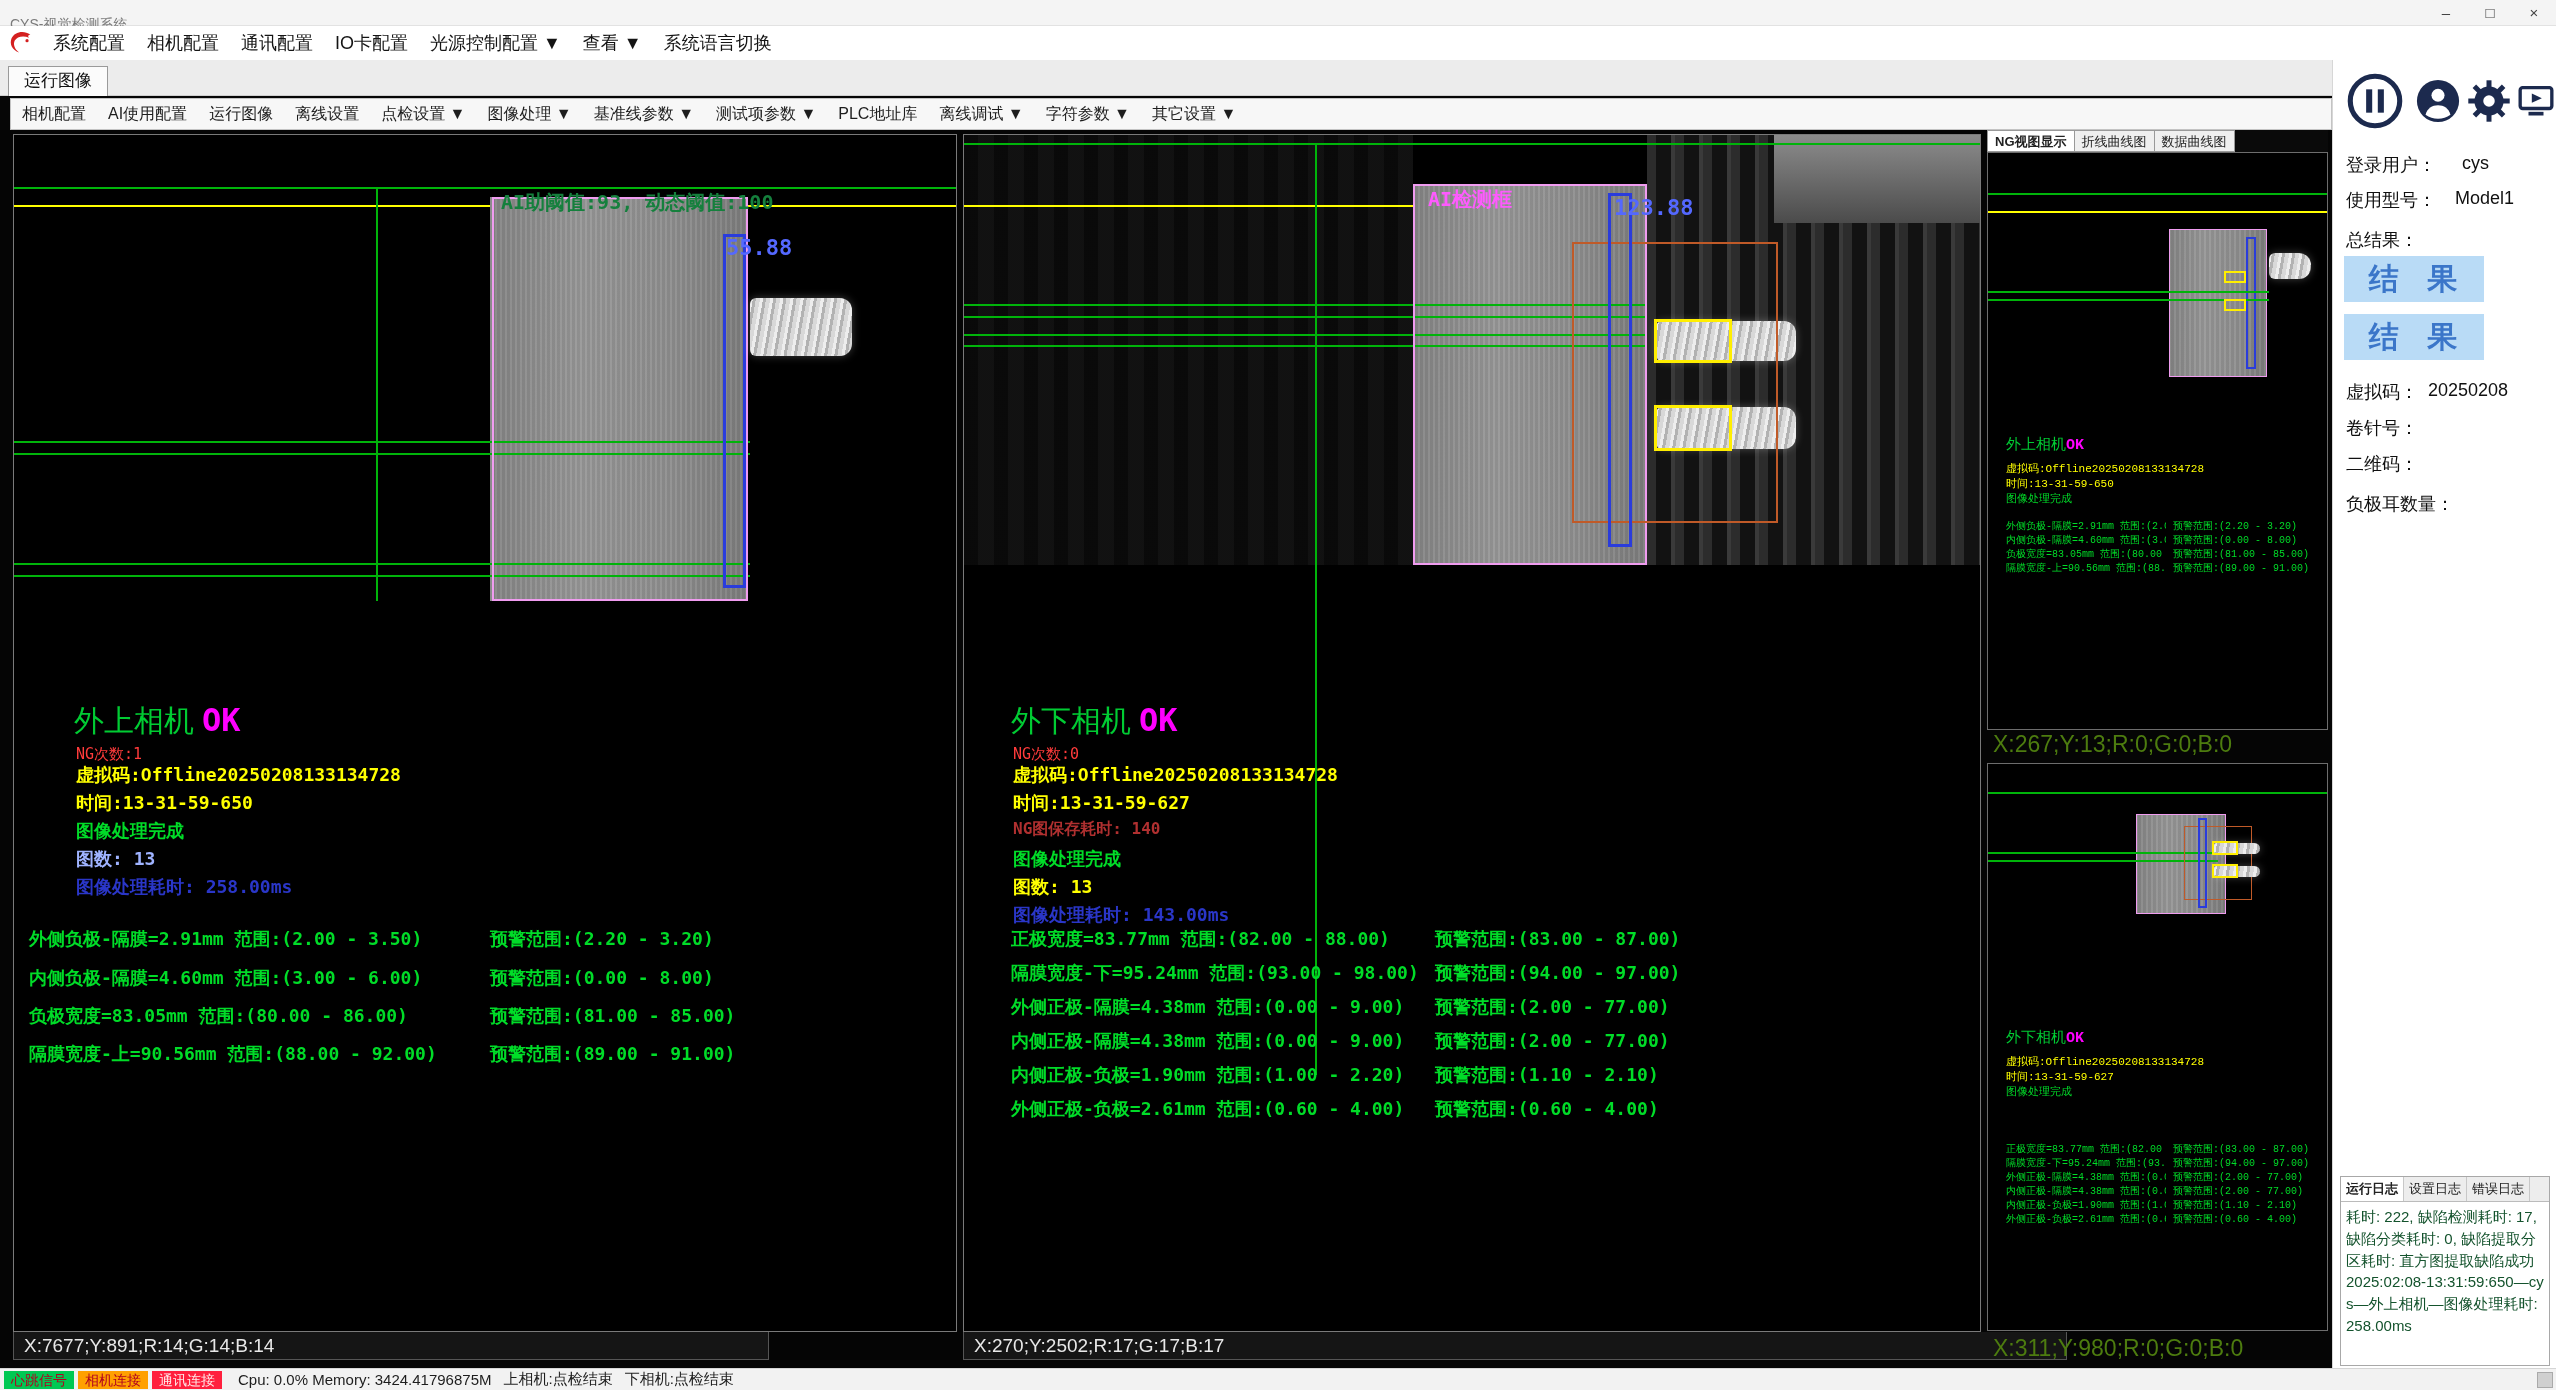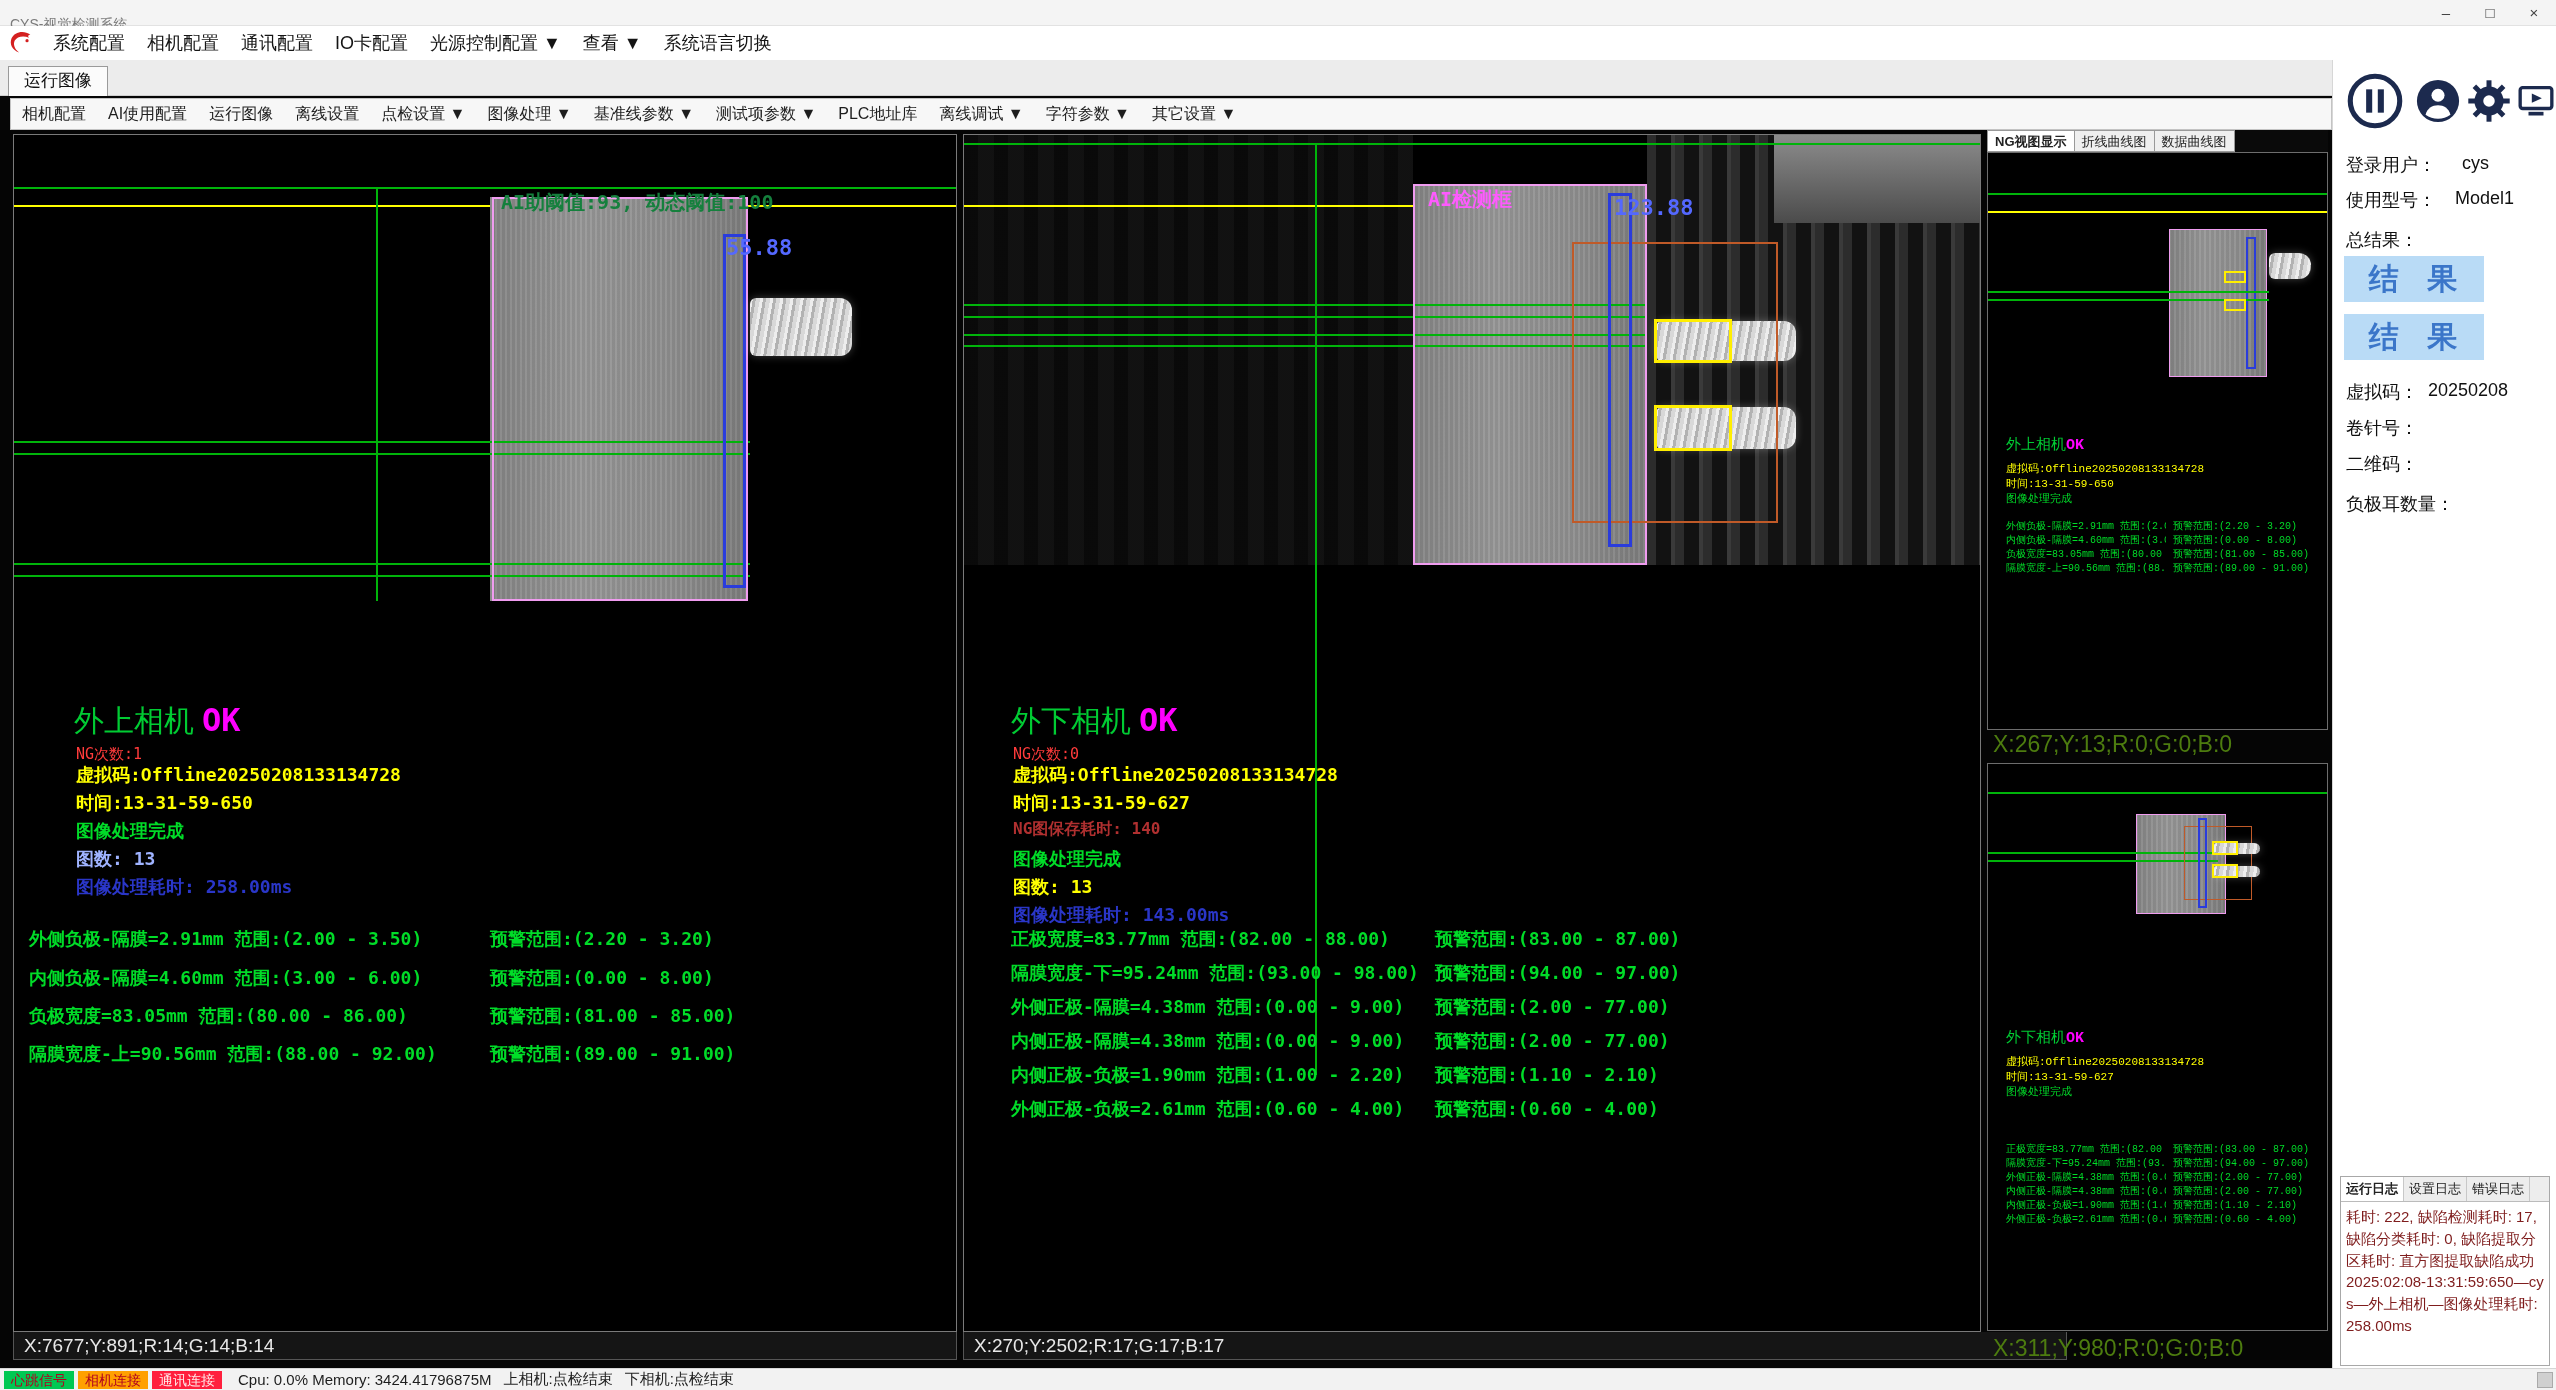--- a/index.html
+++ b/index.html
@@ -59,21 +59,21 @@
   
   .rp-label{position:absolute;font-size:18px;color:#101010;white-space:nowrap}
   .rp-value{position:absolute;font-size:18px;color:#101010;white-space:nowrap}
   .result-box{position:absolute;width:140px;height:46px;background:#b9dbf6;color:#3b76c9;font-size:30px;font-weight:bold;text-align:center;line-height:46px;letter-spacing:10px;padding-left:8px}
   .icon-btn{position:absolute;cursor:pointer}
   
   #log-panel{position:absolute;left:2340px;top:1176px;width:210px;height:190px;background:#fff;border:1px solid #a8a8a8}
   .log-tabs{display:flex;border-bottom:1px solid #bbb;background:#ededed}
   .log-tab{font-size:13px;padding:3px 5px;border-right:1px solid #c8c8c8;color:#222;white-space:nowrap}
   .log-tab.active{background:#fff;font-weight:bold}
-  .log-content{font-size:15px;padding:4px 5px;line-height:1.45;color:#7f1d1d;word-break:break-all}
+  .log-content{font-size:15px;padding:4px 5px;line-height:1.45;color:#14532d;word-break:break-all}
   
   #statusbar{position:absolute;left:0;top:1368px;width:2556px;height:22px;background:#f2f2f2;display:flex;align-items:center;padding-left:4px;border-top:1px solid #d5d5d5}
   .badge{padding:0 7px;height:18px;line-height:18px;font-size:14px;margin-right:4px;white-space:nowrap}
   .badge.hb{background:#00c853;color:#b00020}
   .badge.cam{background:#ffa000;color:#b00020}
   .badge.comm{background:#ff1f3d;color:#ffe8e8}
   .sbtext{color:#1d1d1d;font-size:15px;margin-left:12px;white-space:nowrap}
   .grip{margin-left:auto;width:16px;height:16px;background:#d0d0d0;border:1px solid #aaa;margin-right:3px}
 </style>
 </head>
@@ -151,21 +151,21 @@
     <div class="t dkblu18" style="left:62px;top:740px">图像处理耗时: 258.00ms</div>
     <div class="t grn18" style="left:15px;top:792px">外侧负极-隔膜=2.91mm 范围:(2.00 - 3.50)</div>
     <div class="t grn18" style="left:476px;top:792px">预警范围:(2.20 - 3.20)</div>
     <div class="t grn18" style="left:15px;top:831px">内侧负极-隔膜=4.60mm 范围:(3.00 - 6.00)</div>
     <div class="t grn18" style="left:476px;top:831px">预警范围:(0.00 - 8.00)</div>
     <div class="t grn18" style="left:15px;top:869px">负极宽度=83.05mm 范围:(80.00 - 86.00)</div>
     <div class="t grn18" style="left:476px;top:869px">预警范围:(81.00 - 85.00)</div>
     <div class="t grn18" style="left:15px;top:907px">隔膜宽度-上=90.56mm 范围:(88.00 - 92.00)</div>
     <div class="t grn18" style="left:476px;top:907px">预警范围:(89.00 - 91.00)</div>
   </div>
-  <div class="coordbar" style="left:13px;top:1332px;width:944px">X:7677;Y:891;R:14;G:14;B:14</div>
+  <div class="coordbar" style="left:13px;top:1332px;width:756px">X:7677;Y:891;R:14;G:14;B:14</div>
 
   <div class="cam-view" style="left:963px;top:134px;width:1018px;height:1198px">
     <div class="darkstripes" style="left:0;top:0;width:449px;height:430px;opacity:.7"></div>
     <div class="stripes" style="left:683px;top:0;width:335px;height:430px"></div>
     <div class="lightblock" style="left:810px;top:0;width:208px;height:88px"></div>
     <div class="film" style="left:449px;top:49px;width:234px;height:381px"></div>
     <div class="hl" style="top:8px;left:0;width:1018px"></div>
     <div class="hl yellow" style="top:70px;left:0;width:449px"></div>
     <div class="hl" style="top:169px;left:0;width:683px"></div>
     <div class="hl" style="top:181px;left:0;width:683px"></div>

